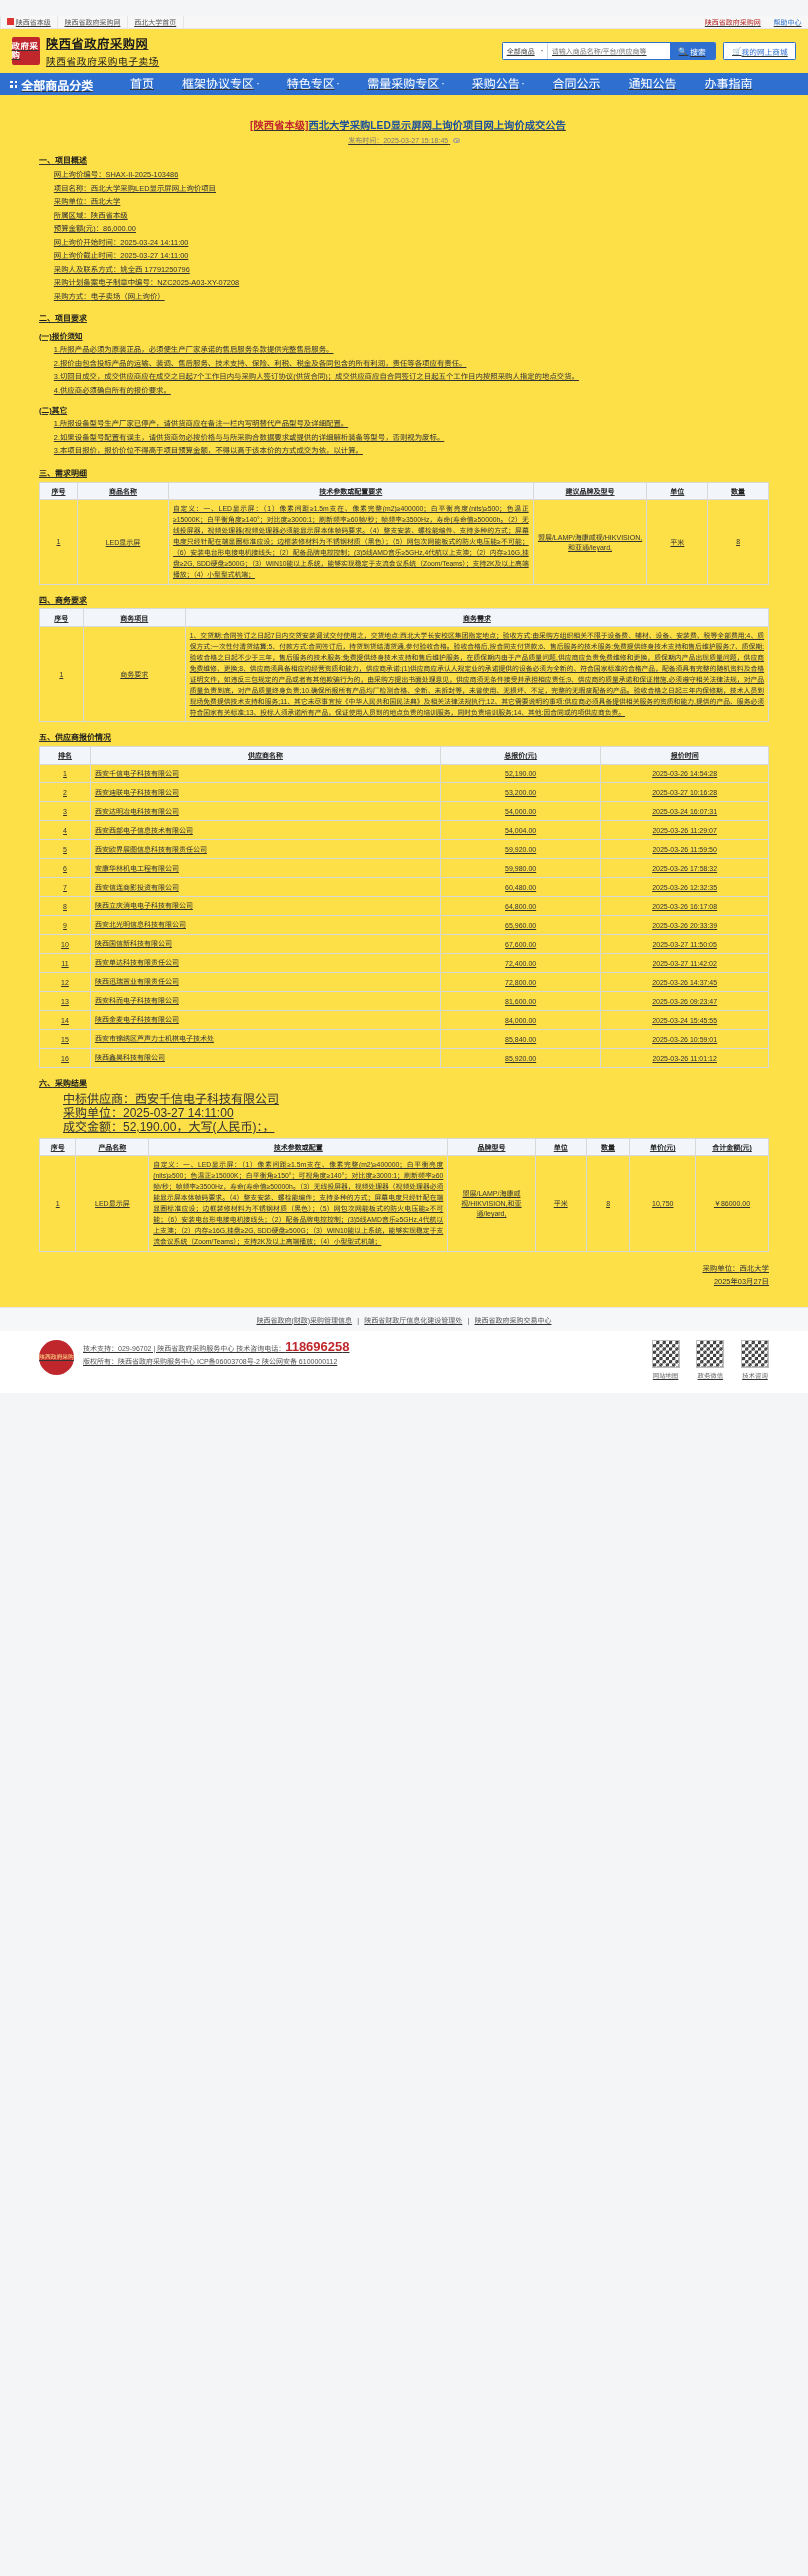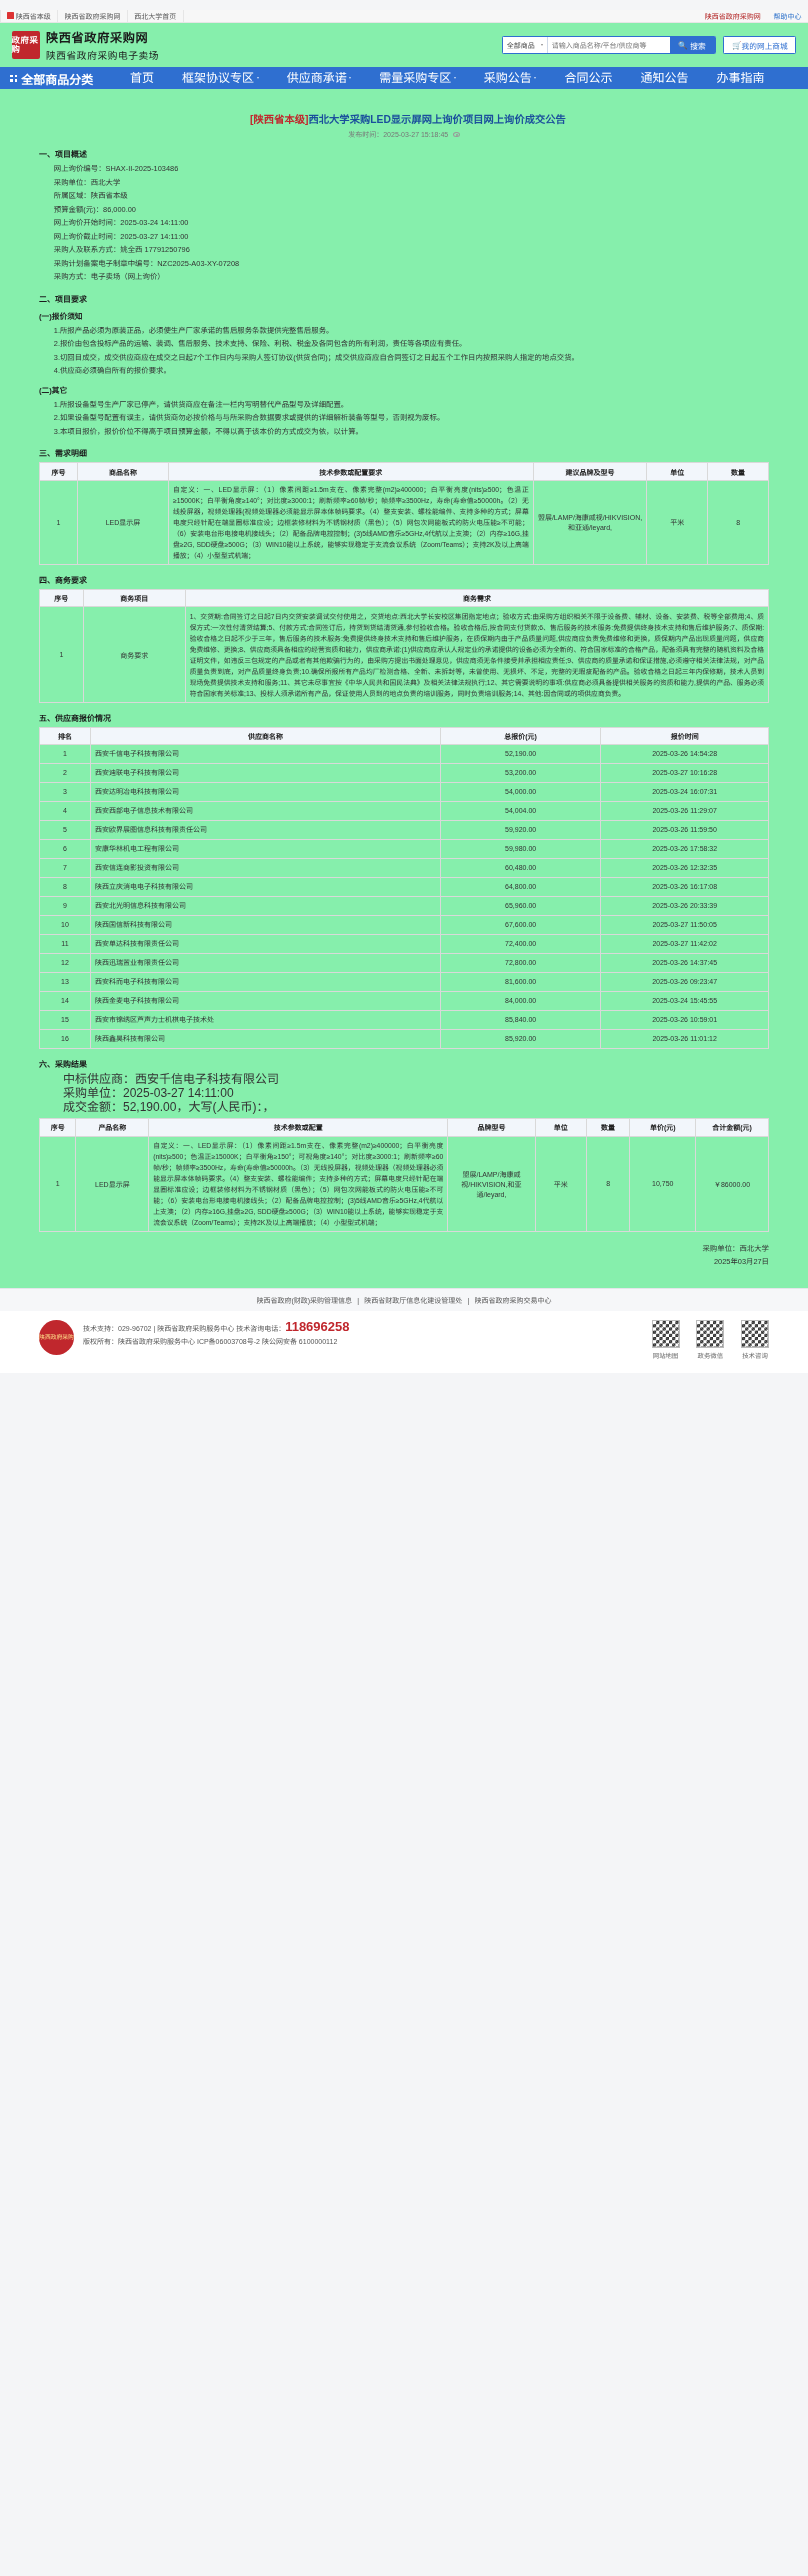--- a/index.html
+++ b/index.html
@@ -4,21 +4,21 @@
 <style>
   * { box-sizing: border-box; }
   html, body { margin:0; padding:0; }
   body {
     width:808px;
     background:#f4f5f7;
     font-family:"Liberation Sans","DejaVu Sans",sans-serif;
     font-size:7.7px;
     color:#333;
   }
-  .page { width:808px; margin:10px auto; background:#86efac; }
+  .page { width:808px; margin:16px auto; background:#fde047;text-decoration:underline; }
 
   
   .topbar {
     height:13px; background:#f7f7f7; border-bottom:0.6px solid #e6e6e6;
     display:flex; align-items:center; font-size:7px; color:#666;
   }
   .topbar .tb-left { display:flex; align-items:center; }
   .topbar .tb-item {
     padding:0 6.4px; height:13px; line-height:13px; border-right:0.6px solid #e6e6e6;
     color:#555;
@@ -172,21 +172,21 @@
     </div>
     <div class="nav-items">
       <div class="nav-item">
           <span>首页</span>
         </div>
       <div class="nav-item">
           <span>框架协议专区</span>
           <span class="dn"></span>
         </div>
       <div class="nav-item">
-          <span>供应商承诺</span>
+          <span>特色专区</span>
           <span class="dn"></span>
         </div>
       <div class="nav-item">
           <span>需量采购专区</span>
           <span class="dn"></span>
         </div>
       <div class="nav-item">
           <span>采购公告</span>
           <span class="dn"></span>
         </div>
@@ -208,20 +208,21 @@
       <span class="tag">[陕西省本级]</span><span class="main">西北大学采购LED显示屏网上询价项目网上询价成交公告</span>
     </div>
     <div class="art-meta">
       <span>发布时间：</span><span>2025-03-27 15:18:45</span>
       <span class="eye"></span>
     </div>
 
     <div class="sec-h">一、项目概述</div>
     <div>
       <div class="p-line p-indent"><span>网上询价编号：</span><span>SHAX-II-2025-103486</span></div>
+      <div class="p-line p-indent"><span>项目名称：</span><span>西北大学采购LED显示屏网上询价项目</span></div>
       <div class="p-line p-indent"><span>采购单位：</span><span>西北大学</span></div>
       <div class="p-line p-indent"><span>所属区域：</span><span>陕西省本级</span></div>
       <div class="p-line p-indent"><span>预算金额(元)：</span><span>86,000.00</span></div>
       <div class="p-line p-indent"><span>网上询价开始时间：</span><span>2025-03-24 14:11:00</span></div>
       <div class="p-line p-indent"><span>网上询价截止时间：</span><span>2025-03-27 14:11:00</span></div>
       <div class="p-line p-indent"><span>采购人及联系方式：</span><span>姚全西 17791250796</span></div>
       <div class="p-line p-indent"><span>采购计划备案电子制章中编号：</span><span>NZC2025-A03-XY-07208</span></div>
       <div class="p-line p-indent"><span>采购方式：</span><span>电子卖场（网上询价）</span></div>
     </div>
 

